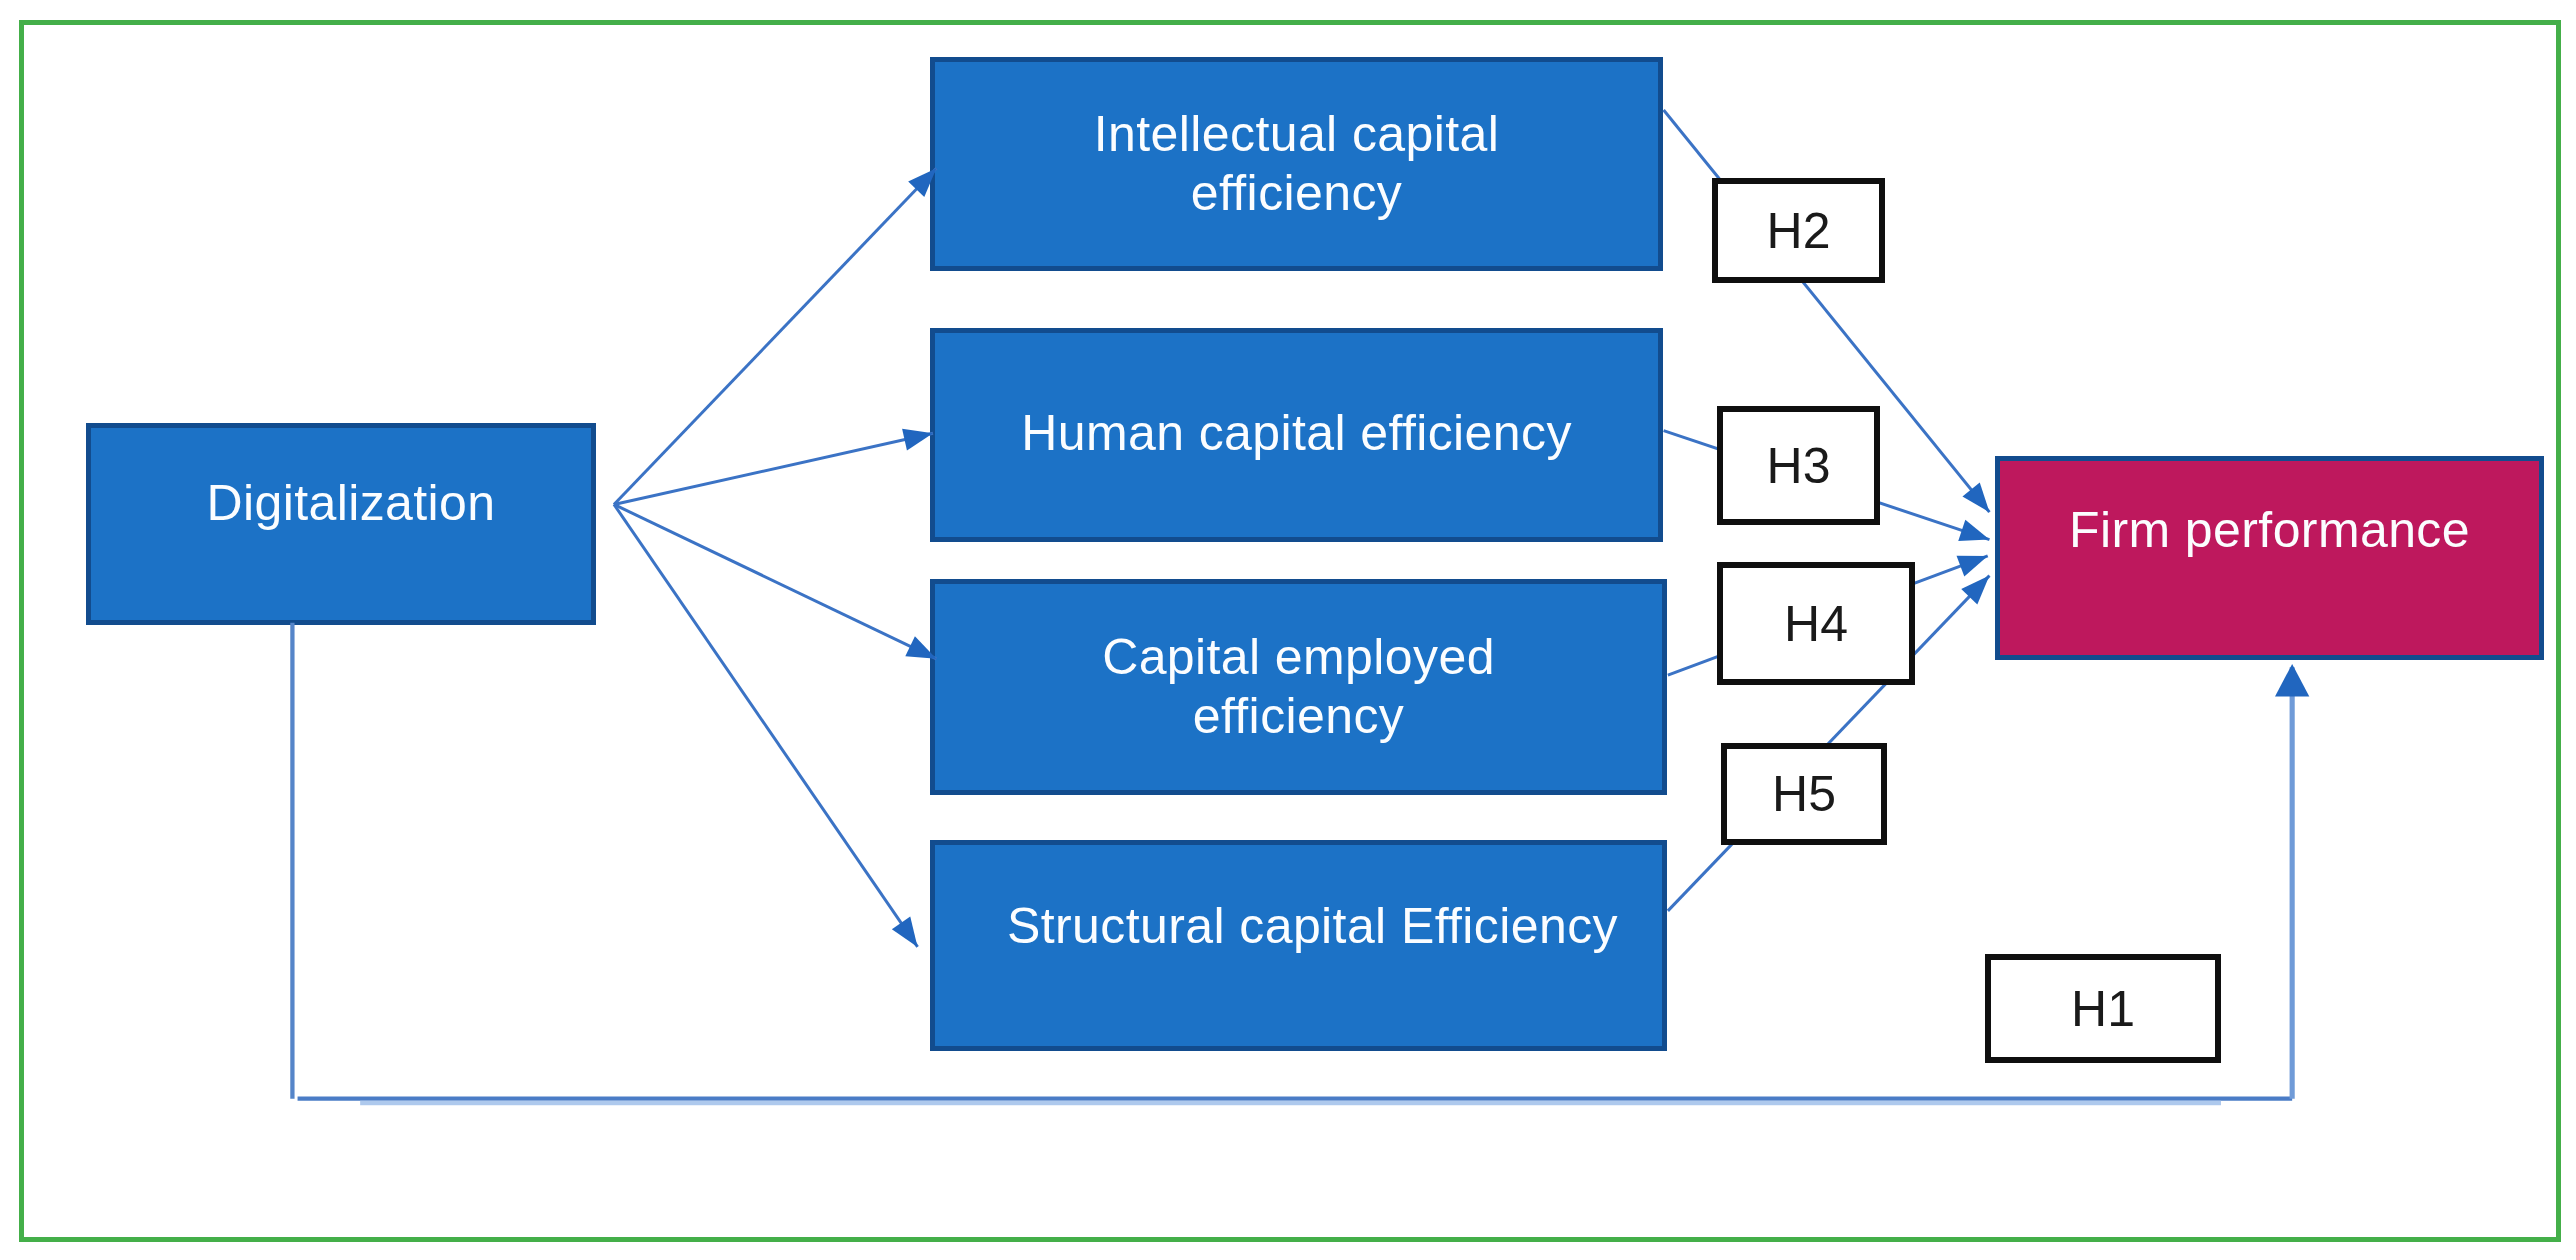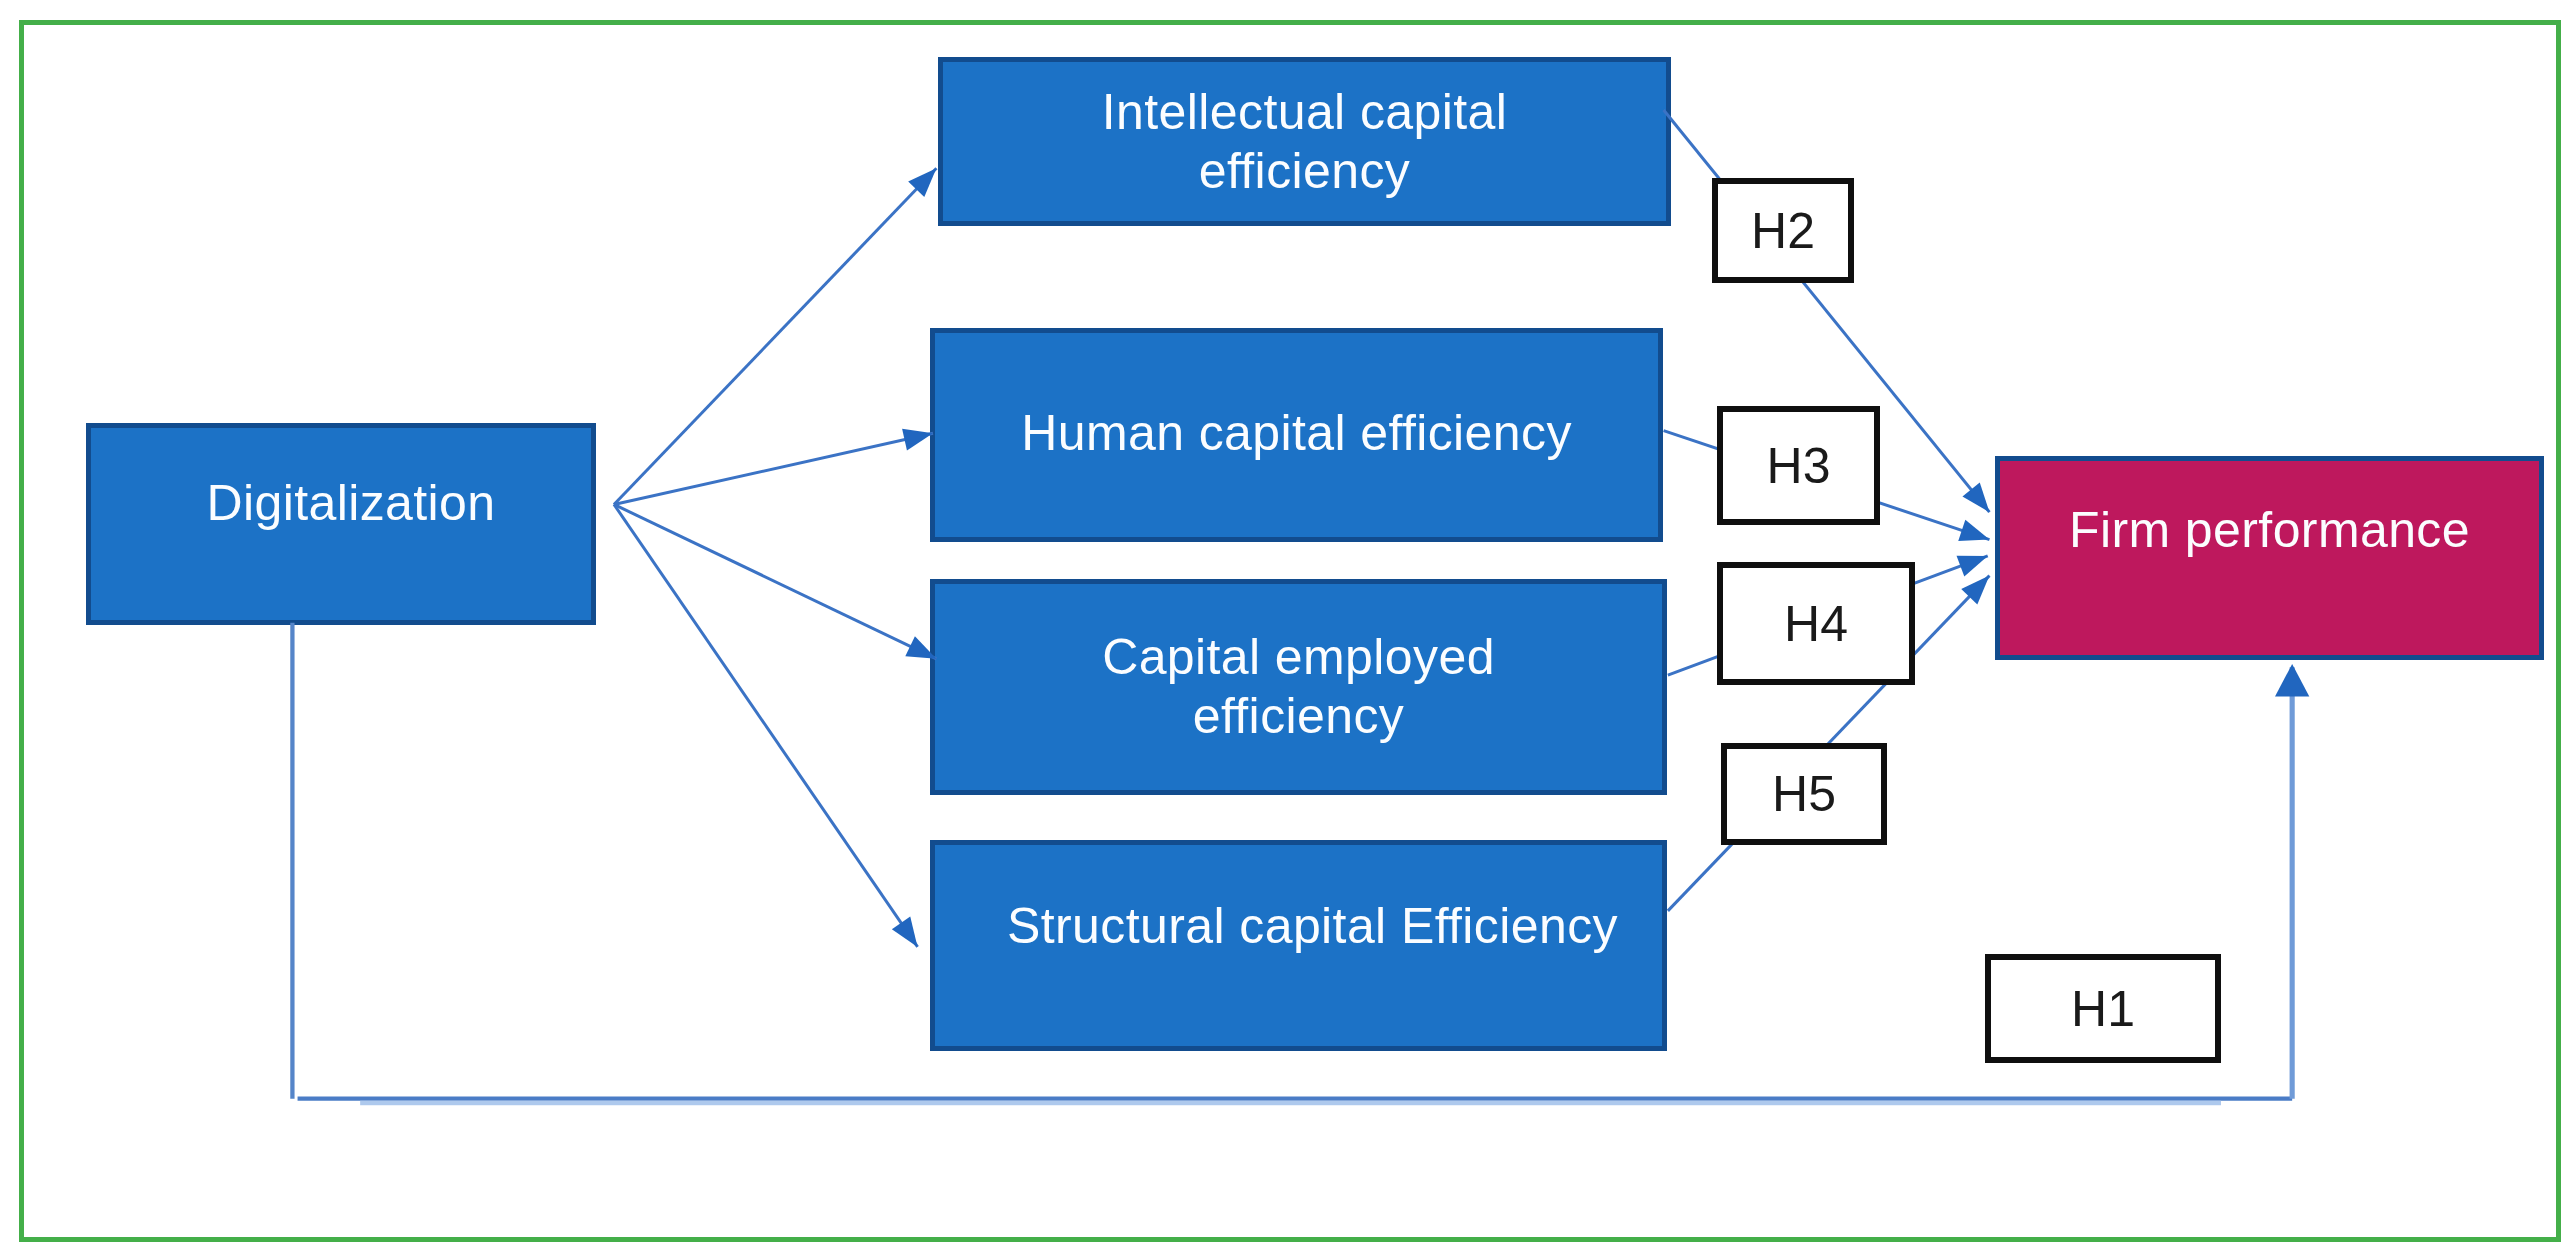--- a/index.html
+++ b/index.html
@@ -28,21 +28,21 @@
 </style>
 </head>
 <body>
 
 <div class="canvas">
   <div class="frame" id="green-frame" style="left: 19px; top: 20px; width: 2542px; height: 1222px; border: 5.1px solid rgb(68, 175, 73);"></div>
   <div id="node-layer">
       <div class="node" style="left: 86px; top: 423px; width: 510px; height: 202px; background: rgb(28, 114, 198); border: 5.1px solid rgb(18, 76, 142); color: rgb(251, 253, 255);">
         <span class="line" style="position: relative; top: -20.6px; margin-left: 20px;">Digitalization</span>
       </div>
-      <div class="node" style="left: 930px; top: 57px; width: 733px; height: 169px; background: rgb(28, 114, 198); border: 5.1px solid rgb(18, 76, 142); color: rgb(251, 253, 255); margin-left: 8px;">
+      <div class="node" style="left: 930px; top: 57px; width: 733px; height: 214px; background: rgb(28, 114, 198); border: 5.1px solid rgb(18, 76, 142); color: rgb(251, 253, 255);">
         <span class="line" style="position: relative; top: 0px;">Intellectual capital</span>
         <span class="line" style="position: relative; top: 0px;">efficiency</span>
       </div>
       <div class="node" style="left: 930px; top: 328px; width: 733px; height: 214px; background: rgb(28, 114, 198); border: 5.1px solid rgb(18, 76, 142); color: rgb(251, 253, 255);">
         <span class="line" style="position: relative; top: -1.7px;">Human capital efficiency</span>
       </div>
       <div class="node" style="left: 930px; top: 579px; width: 737px; height: 216px; background: rgb(28, 114, 198); border: 5.1px solid rgb(18, 76, 142); color: rgb(251, 253, 255);">
         <span class="line" style="position: relative; top: 0px;">Capital employed</span>
         <span class="line" style="position: relative; top: 0px;">efficiency</span>
       </div>
@@ -70,21 +70,21 @@
       <polygon points="2318,648 2281.6007621127087,647.6909996369565 2290.679845950425,672.0542965539938" fill="#2166BF"></polygon>
       <line x1="1945" y1="1062" x2="2320" y2="671" stroke="#3B73C5" stroke-width="3.5"></line>
       <polygon points="2320,671 2287.083328170234,686.5400358960804 2305.848027649929,704.5368704354302" fill="#2166BF"></polygon>
       <line x1="341" y1="726" x2="341" y2="1281" stroke="#5585C9" stroke-width="5"></line>
       <line x1="347" y1="1281" x2="2673" y2="1281" stroke="#4A7CC6" stroke-width="5"></line>
       <line x1="420" y1="1286" x2="2590" y2="1286" stroke="#AEC9ED" stroke-width="5"></line>
       <line x1="2673" y1="1281" x2="2673" y2="778" stroke="#709BD8" stroke-width="6"></line>
       <polygon points="2673,774 2653,812 2693,812" fill="#2166BF"></polygon>
     </svg>
   <div id="hyp-layer">
-      <div class="hyp" style="left: 1712px; top: 178px; width: 142px; height: 105px; background: rgb(255, 255, 255); border: 6px solid rgb(15, 15, 15); color: rgb(26, 26, 26);">
+      <div class="hyp" style="left: 1712px; top: 178px; width: 173px; height: 105px; background: rgb(255, 255, 255); border: 6px solid rgb(15, 15, 15); color: rgb(26, 26, 26);">
         <span>H2</span>
       </div>
       <div class="hyp" style="left: 1717px; top: 406px; width: 163px; height: 119px; background: rgb(255, 255, 255); border: 6px solid rgb(15, 15, 15); color: rgb(26, 26, 26);">
         <span>H3</span>
       </div>
       <div class="hyp" style="left: 1717px; top: 562px; width: 198px; height: 123px; background: rgb(255, 255, 255); border: 6px solid rgb(15, 15, 15); color: rgb(26, 26, 26);">
         <span>H4</span>
       </div>
       <div class="hyp" style="left: 1721px; top: 743px; width: 166px; height: 102px; background: rgb(255, 255, 255); border: 6px solid rgb(15, 15, 15); color: rgb(26, 26, 26);">
         <span>H5</span>

